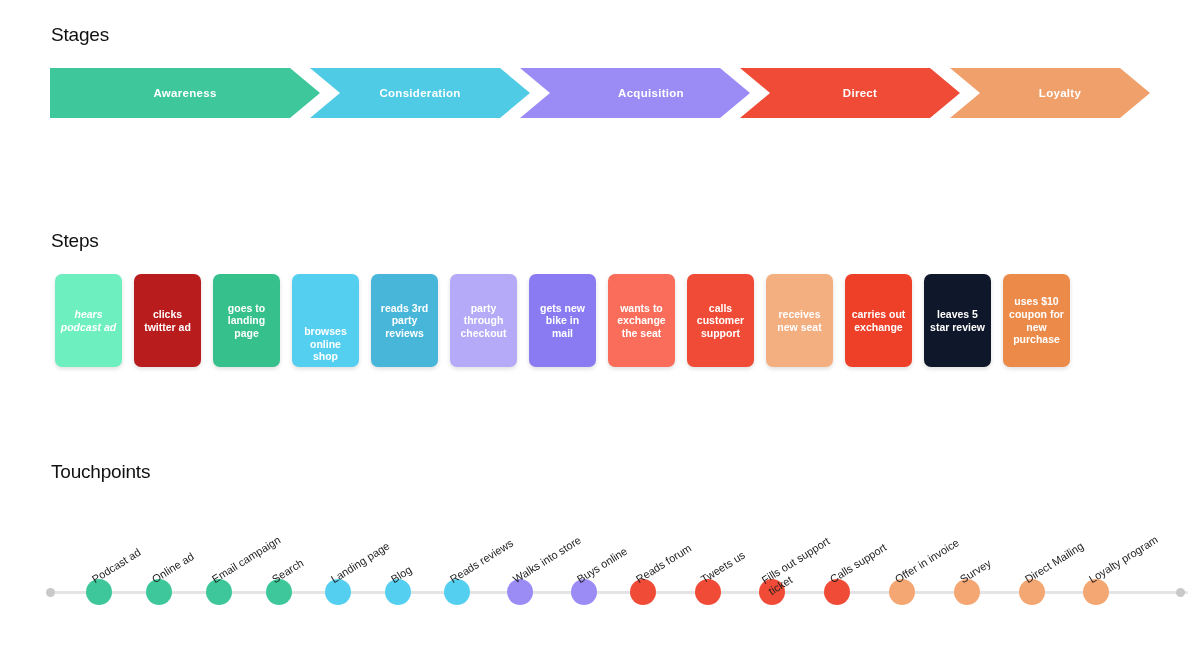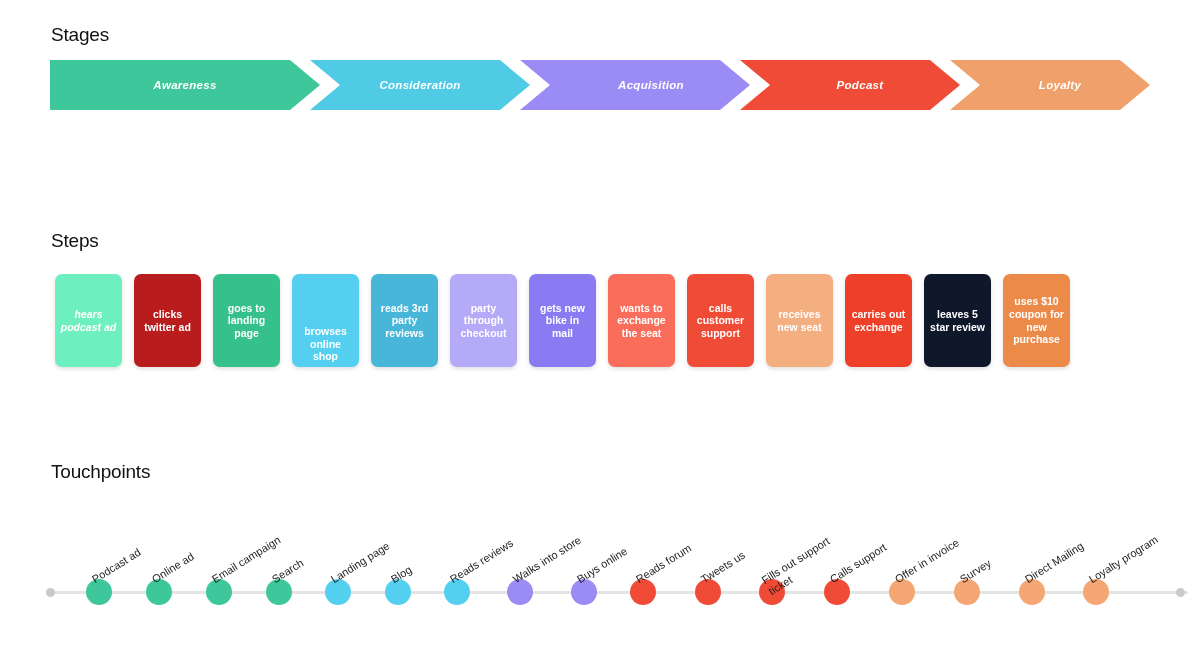--- a/index.html
+++ b/index.html
@@ -25,24 +25,23 @@
     color: #111111;
   }
   #stages-title { top: 24px; }
   #steps-title  { top: 230px; }
   #touch-title  { top: 461px; }
 
   
   #stages-bar {
     position: absolute;
     left: 50px;
-    top: 60px;
+    top: 68px;
     width: 1070px;
     height: 50px;
-    font-style: italic;
   }
   .stage {
     position: absolute;
     top: 0;
     height: 50px;
     display: flex;
     align-items: center;
     justify-content: center;
   }
   .stage-label {
@@ -150,21 +149,21 @@
     <div class="stage" style="left: 470px; width: 230px;">
       <svg width="230" height="50" viewBox="0 0 230 50" style="position: absolute; left: 0px; top: 0px;">
         <polygon points="0,0 200,0 230,25 200,50 0,50 30,25" fill="#9B8CF5"></polygon>
       </svg>
       <span class="stage-label" style="margin-left: 32px;">Acquisition</span>
     </div>
     <div class="stage" style="left: 690px; width: 220px;">
       <svg width="220" height="50" viewBox="0 0 220 50" style="position: absolute; left: 0px; top: 0px;">
         <polygon points="0,0 190,0 220,25 190,50 0,50 30,25" fill="#EF4B36"></polygon>
       </svg>
-      <span class="stage-label" style="margin-left: 20px;">Podcast</span>
+      <span class="stage-label" style="margin-left: 20px;">Direct</span>
     </div>
     <div class="stage" style="left: 900px; width: 200px;">
       <svg width="200" height="50" viewBox="0 0 200 50" style="position: absolute; left: 0px; top: 0px;">
         <polygon points="0,0 170,0 200,25 170,50 0,50 30,25" fill="#F0A06A"></polygon>
       </svg>
       <span class="stage-label" style="margin-left: 20px;">Loyalty</span>
     </div>
   </div>
 
 <div class="section-title" id="steps-title">Steps</div>

